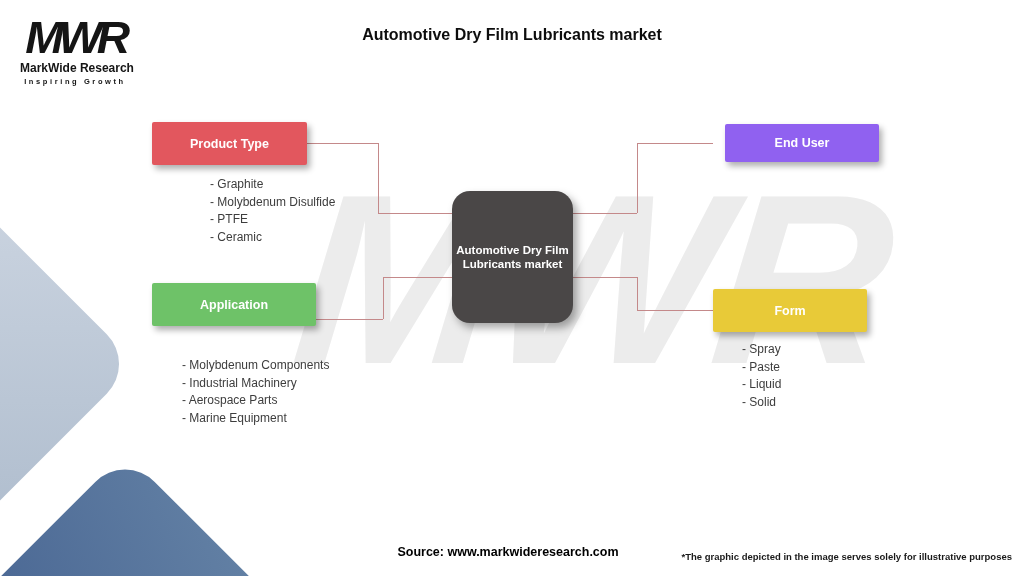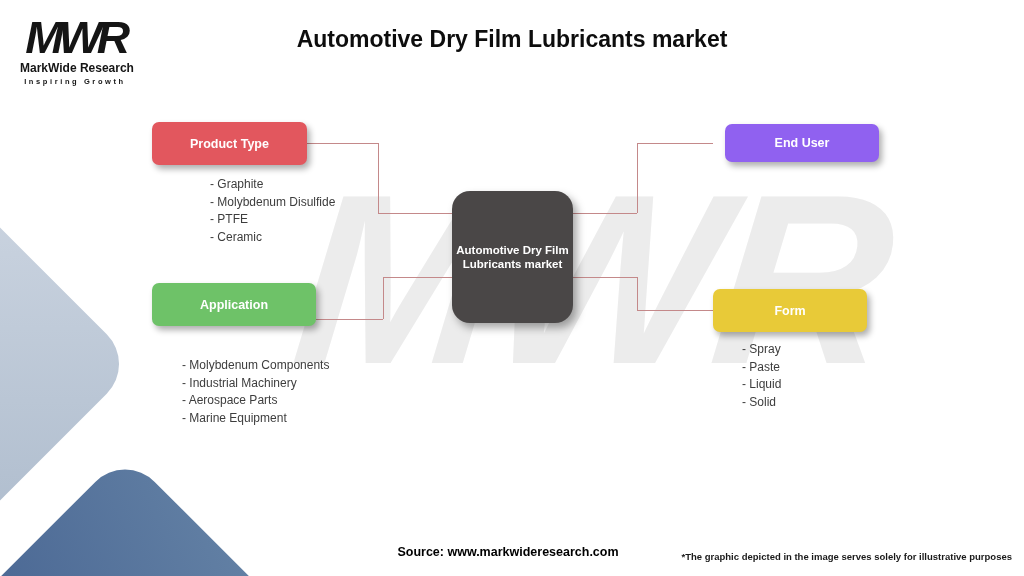--- a/index.html
+++ b/index.html
@@ -77,30 +77,30 @@
     font-size: 7.5px;
     font-weight: bold;
     letter-spacing: 2.6px;
     margin-top: 2px;
     white-space: nowrap;
   }
   .page-title {
     position: absolute;
     left: 0; right: 0; top: 26px;
     text-align: center;
-    font-size: 23px;
+    font-size: 16px;
     font-weight: bold;
     color: #0d0d0d;
     z-index: 2;
   }
 
   
   .pill {
     position: absolute;
-    border-radius: 7px;
+    border-radius: 2px;
     display: flex;
     align-items: center;
     justify-content: center;
     color: #ffffff;
     font-size: 12.5px;
     font-weight: bold;
     box-shadow: 3px 4px 6px rgba(0,0,0,0.32);
     z-index: 2;
   }
   #node-product-type { left: 152px; top: 122px; width: 155px; height: 43px; }

